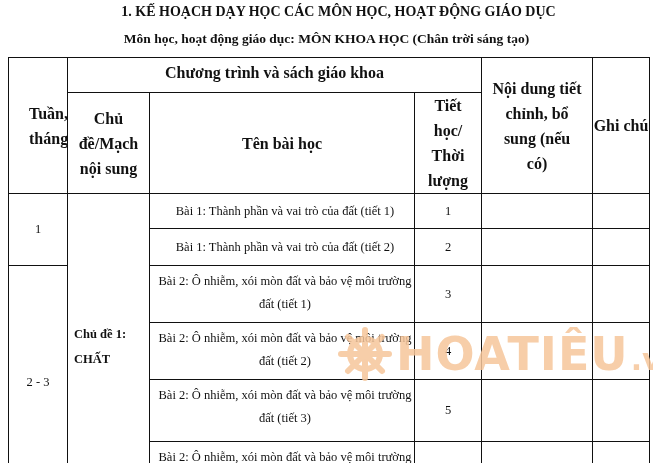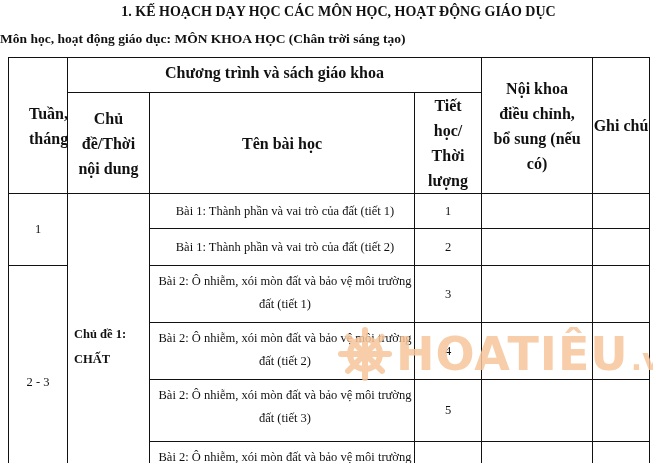--- a/index.html
+++ b/index.html
@@ -1,20 +1,20 @@
 <!DOCTYPE html>
 <html><head>
 <meta charset="utf-8">
 <style>
   html, body { margin:0; padding:0; background:#fff; }
   body { width:653px; height:463px; position:relative; overflow:hidden;
          font-family:"Liberation Serif", "DejaVu Serif", serif; color:#111; }
   .title { position:absolute; left:0; top:4px; width:653px; text-align:center;
            font-weight:bold; font-size:14px;margin-left:12px; }
-  .subtitle { position:absolute; left:0; top:31px; width:653px; text-align:left;
+  .subtitle { position:absolute; left:0; top:31px; width:653px; text-align:center;
               font-weight:bold; font-size:13.5px; }
   table { position:absolute; left:8px; top:57px; border-collapse:collapse;
           table-layout:fixed; width:641px; }
   td, th { border:1.3px solid #111; padding:0; font-size:16px; }
   th { font-weight:bold; text-align:center; vertical-align:middle; line-height:25px; }
   td { font-size:12.5px; line-height:23px; }
   td.lesson { text-align:center; padding-left:6px; vertical-align:top; padding-top:4px; }
   td.lesson.single { vertical-align:middle; padding-top:0; }
   td.num { text-align:center; vertical-align:middle; }
   td.week { text-align:center; vertical-align:middle; }
@@ -38,25 +38,25 @@
     <col style="width:82px">
     <col style="width:265px">
     <col style="width:67px">
     <col style="width:111px">
     <col style="width:57px">
   </colgroup>
   <tbody>
       <tr style="height:35px">
     <th rowspan="2" style="padding:0 20px">Tuần, tháng</th>
     <th colspan="3" style="vertical-align:top; padding-top:2px">Chương trình và sách giáo khoa</th>
-    <th rowspan="2" style="padding:0 10px">Nội khoa điều chỉnh, bổ sung (nếu có)</th>
+    <th rowspan="2" style="padding:0 10px">Nội dung tiết chỉnh, bổ sung (nếu có)</th>
     <th rowspan="2">Ghi chú</th>
   </tr>
   <tr style="height:60px">
-    <th style="padding:0 2px">Chủ đề/Thời nội dung</th>
+    <th style="padding:0 2px">Chủ đề/Mạch nội sung</th>
     <th>Tên bài học</th>
     <th style="padding:0 12px">Tiết học/ Thời lượng</th>
   </tr>
 
   <tr style="height:35px">
     <td rowspan="2" class="week">1</td>
     <td rowspan="6" class="topic">Chủ đề 1: CHẤT</td>
     <td class="lesson single">Bài 1: Thành phần và vai trò của đất (tiết 1)</td>
     <td class="num">1</td>
     <td></td>

